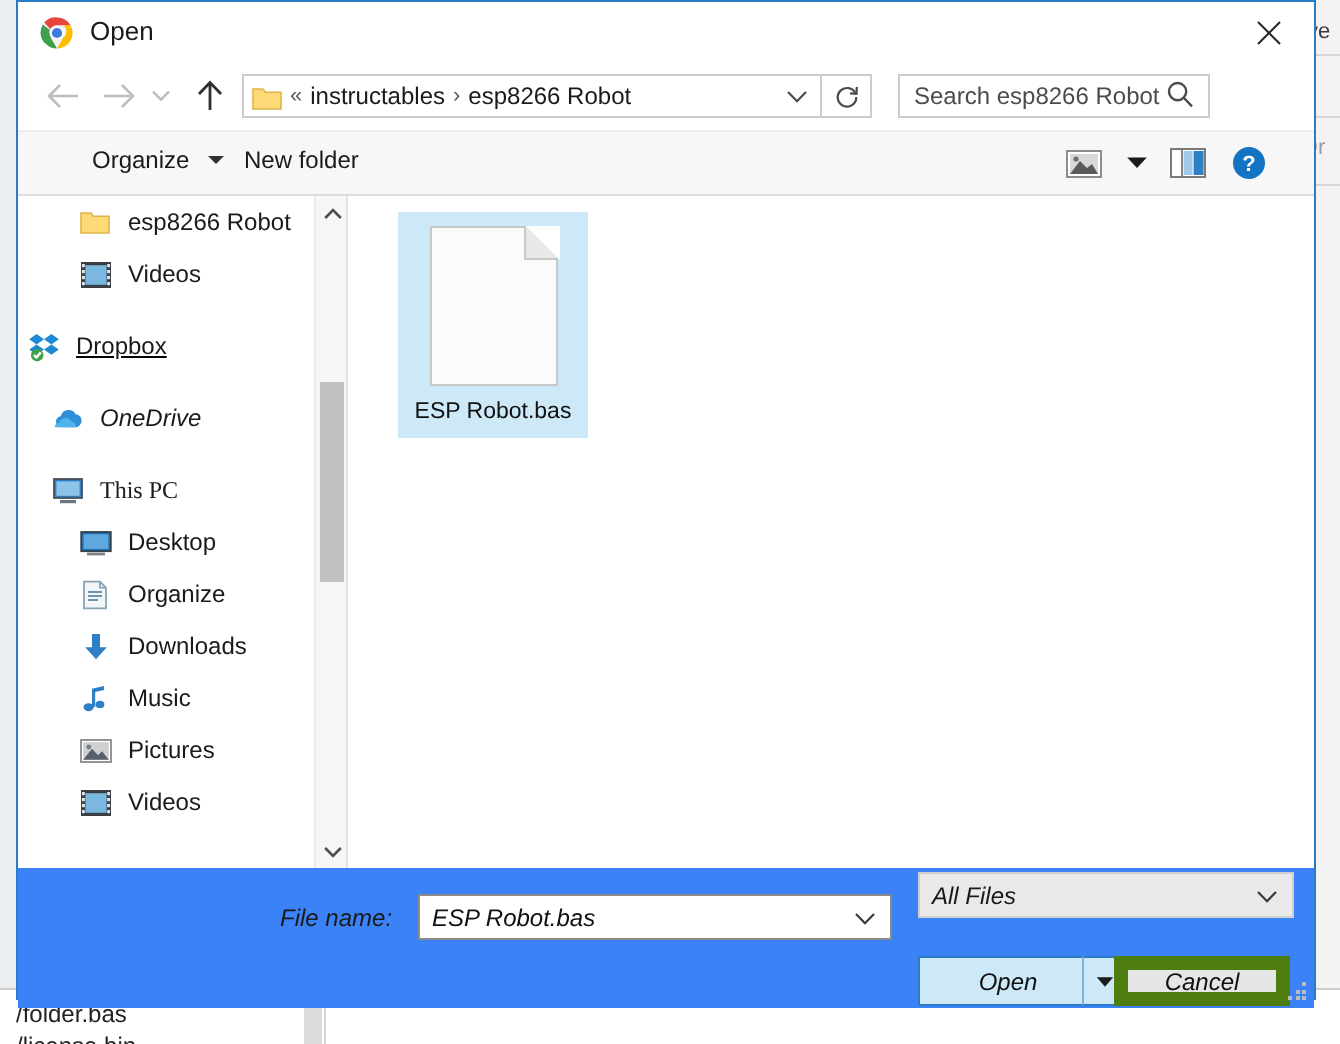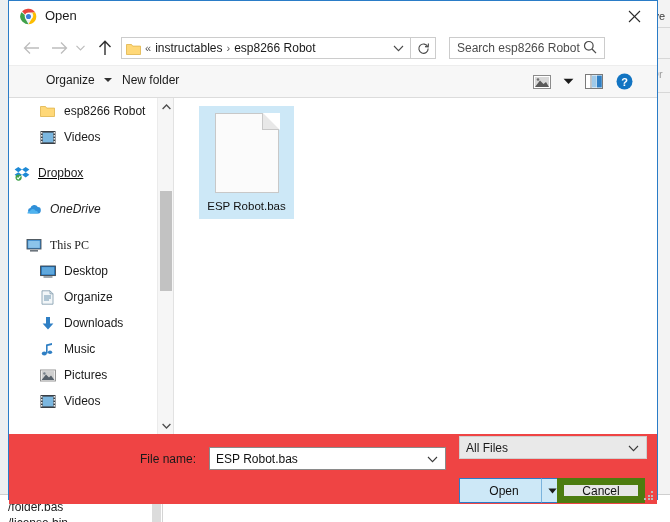--- a/index.html
+++ b/index.html
@@ -112,21 +112,21 @@
     background:#e8e8e8;border-left:1px solid #c8c8c8;border-bottom:1px solid #c8c8c8;
     box-sizing:border-box;
   }
   .filethumb .fold:after{
     content:"";position:absolute;left:0;top:0;width:0;height:0;
     border-top:17px solid #ffffff;border-left:17px solid transparent;
   }
   .filename{font-size:11.5px;color:#111;margin-top:7px;white-space:nowrap;}
 
   
-  .formarea{position:relative;height:70px;background:#ef4444;}
+  .formarea{position:relative;height:70px;background:#3b82f6;font-style:italic;}
   .lbl-filename{position:absolute;left:131px;top:18px;font-size:12px;color:#1a1a1a;}
   .fn-input{
     position:absolute;left:200px;top:13px;width:237px;height:23px;
     border:1px solid #8a8a8a;background:#ffffff;box-sizing:border-box;
     display:flex;align-items:center;
   }
   .fn-val{font-size:12px;color:#111;margin-left:6px;}
   .fn-chev{margin-left:auto;margin-right:7px;}
   .ft-select{
     position:absolute;left:450px;top:2px;width:188px;height:23px;

